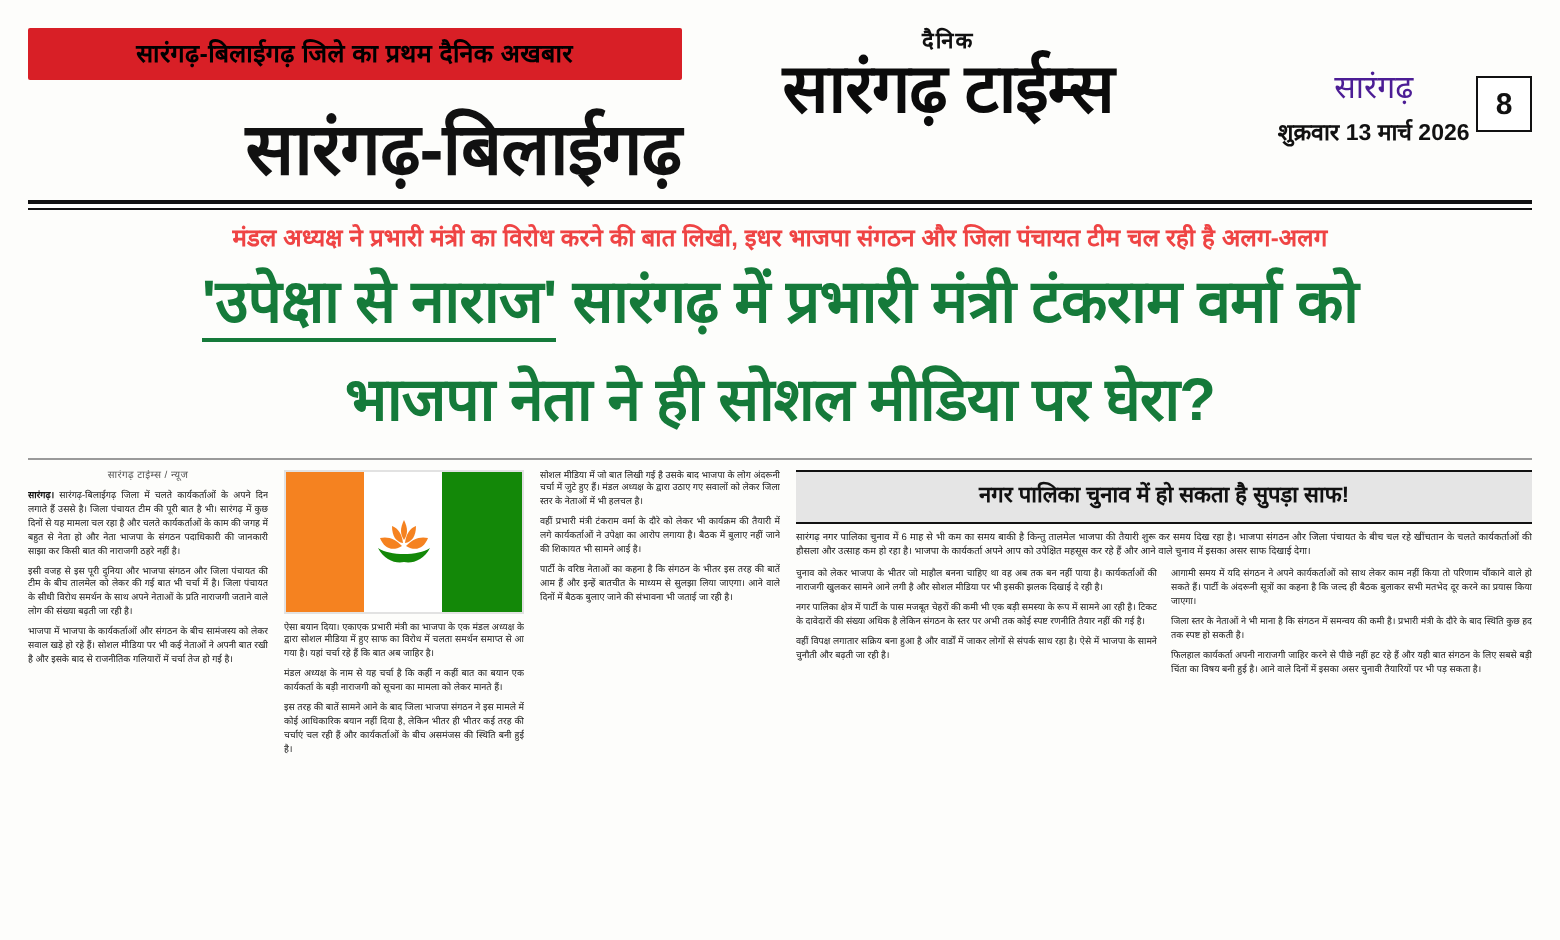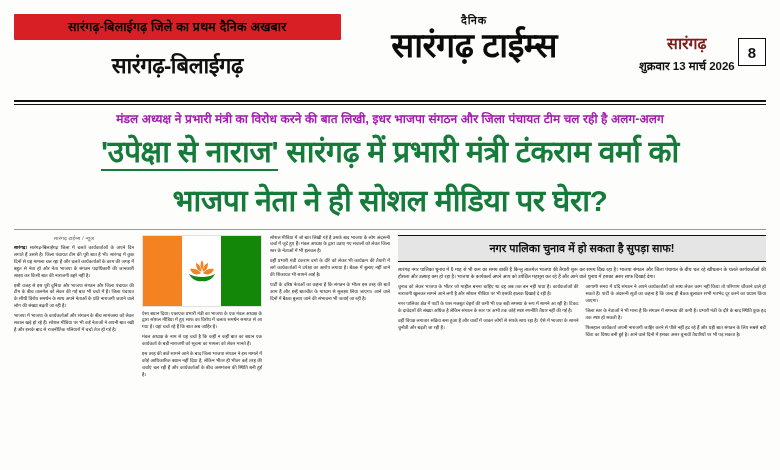--- a/index.html
+++ b/index.html
@@ -37,24 +37,24 @@
     background: #d81f26;
     color: #000000;
     font-size: 12.5px;
     font-weight: bold;
     text-align: center;
     padding: 4px 6px 5px 6px;
     letter-spacing: 0.2px;
     border-radius: 1px;
   }
   .mast-title-left {
-    font-size: 22px;
-    font-weight: bold;
-    color: #111111;
-    text-align: center;
+    font-size: 36px;
+    font-weight: bold;
+    color: #111111;
+    text-align: right;
     margin-top: 9px;
     letter-spacing: -0.5px;
   }
   .mast-center {
     width: 270px;
     text-align: center;
     padding-top: 2px;
   }
   .mast-dainik {
     font-size: 11px;
@@ -78,22 +78,22 @@
     letter-spacing: 0.5px;
   }
   .mast-right {
     width: 160px;
     text-align: center;
     padding-top: 22px;
     position: relative;
   }
   .mast-place {
     font-size: 16px;
-    font-weight: bold;
-    color: #7f1d1d;
+    font-weight: normal;
+    color: #4c1d95;
   }
   .mast-date {
     font-size: 11.5px;
     font-weight: bold;
     color: #111111;
     margin-top: 4px;
   }
   .page-num-box {
     position: absolute;
     right: 0px;
@@ -114,21 +114,21 @@
     border-top: 2px solid #111111;
     margin-top: 4px;
   }
   .rule-thin {
     border-top: 1px solid #111111;
     margin-top: 2px;
   }
 
   
   .kicker {
-    color: #a21caf;
+    color: #ef4444;
     font-size: 12px;
     font-weight: bold;
     text-align: center;
     padding: 5px 4px 5px 4px;
     letter-spacing: 0.1px;
   }
 
   
   .headline-wrap {
     text-align: center;

